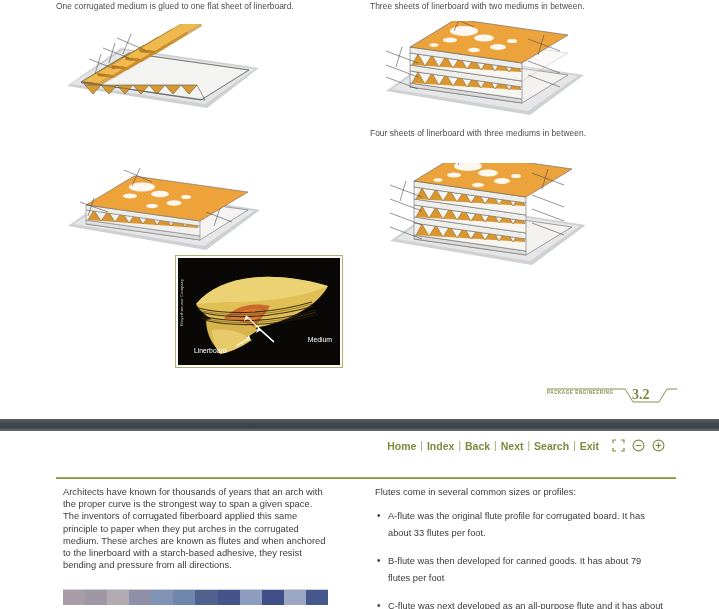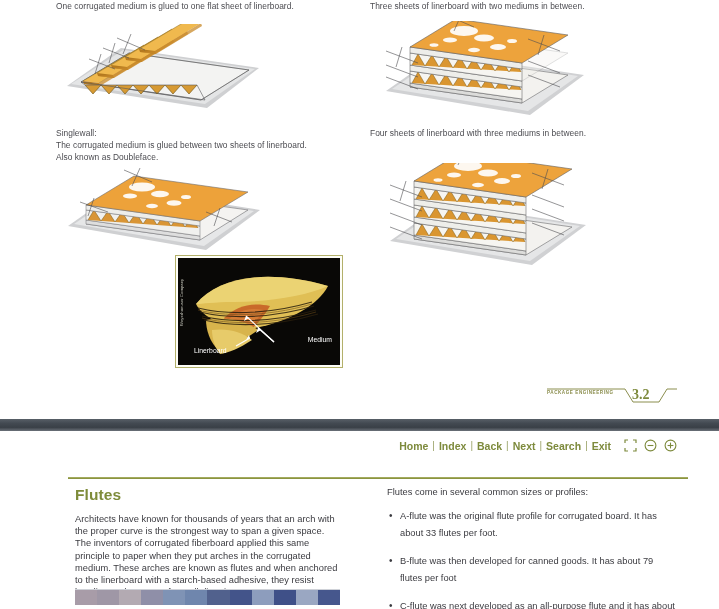--- a/index.html
+++ b/index.html
@@ -78,21 +78,20 @@
   
   .band {
     position: absolute; left: 0; top: 419px; width: 719px; height: 12px;
     background: linear-gradient(180deg,#585f67 0%,#434a52 35%,#3a4047 70%,#6b7179 100%);
   }
 
   
   .viewer {
     position: absolute; left: 0; top: 431px; width: 696px; height: 178px;
     background: #ffffff;
-    margin-left: 12px;
   }
   .navbar {
     position: absolute; right: 31px; top: 8px;
     display: flex; align-items: center; gap: 0px;
     font-size: 10.5px; color: #7d8a3c; font-weight: bold;
   }
   .navbar a {
     color: #7d8a3c; text-decoration: none; padding: 0 4px;
     font-weight: bold; font-size: 10.5px;
   }
@@ -201,25 +200,20 @@
             <line x1="58" y1="14" x2="86" y2="26"></line>
             <line x1="72" y1="10" x2="64" y2="30"></line>
             <line x1="44" y1="24" x2="70" y2="34"></line>
             <line x1="56" y1="19" x2="50" y2="39"></line>
             <line x1="30" y1="35" x2="56" y2="45"></line>
             <line x1="42" y1="30" x2="36" y2="50"></line>
           </g>
         </svg>
       </div>
 
-      <div style="position:absolute;top:128px;left:0;width:300px;">
-        <div class="caption">Singlewall:</div>
-        <div class="caption">The corrugated medium is glued between two sheets of linerboard.</div>
-        <div class="caption">Also known as Doubleface.</div>
-      </div>
 
       <div class="illus" style="position:absolute;top:168px;left:8px;">
         <svg width="210" height="90" viewBox="0 0 210 90">
           <polygon points="4,58 58,20 196,42 142,82" fill="#cfd0d2"></polygon>
           <polygon points="10,56 60,22 190,43 140,78" fill="#e6e7e8"></polygon>
 
           <polygon points="22,56 70,26 184,42 136,72" fill="#f4f3f1" stroke="#6d6d70" stroke-width="0.6"></polygon>
           <polygon points="22,56 136,72 136,68 22,52" fill="#dedede" stroke="#6d6d70" stroke-width="0.5"></polygon>
 
           <polygon points="22,52 136,68 136,58 22,42" fill="#f0f0ee" stroke="#6d6d70" stroke-width="0.5"></polygon>
@@ -449,21 +443,20 @@
             <line x1="6.5" y1="3.6" x2="6.5" y2="9.4" stroke="#7d8a3c" stroke-width="1.1"></line>
           </svg>
         </span>
       </span>
     </div>
 
     <div class="green-rule"></div>
 
     <div class="content">
       <div class="c-left">
-        <h1 class="flutes">Flutes</h1>
         <div class="body-text">Architects have known for thousands of years that an arch with the proper curve is the strongest way to span a given space. The inventors of corrugated fiberboard applied this same principle to paper when they put arches in the corrugated medium. These arches are known as flutes and when anchored to the linerboard with a starch-based adhesive, they resist bending and pressure from all directions.</div>
       </div>
 
       <div class="c-right">
         <div class="intro-line">Flutes come in several common sizes or profiles:</div>
         <ul class="flute-list">
           <li>A-flute was the original flute profile for corrugated board. It has about 33 flutes per foot.</li>
           <li>B-flute was then developed for canned goods. It has about 79 flutes per foot</li>
           <li>C-flute was next developed as an all-purpose flute and it has about 39 flutes per foot.</li>
         </ul>

